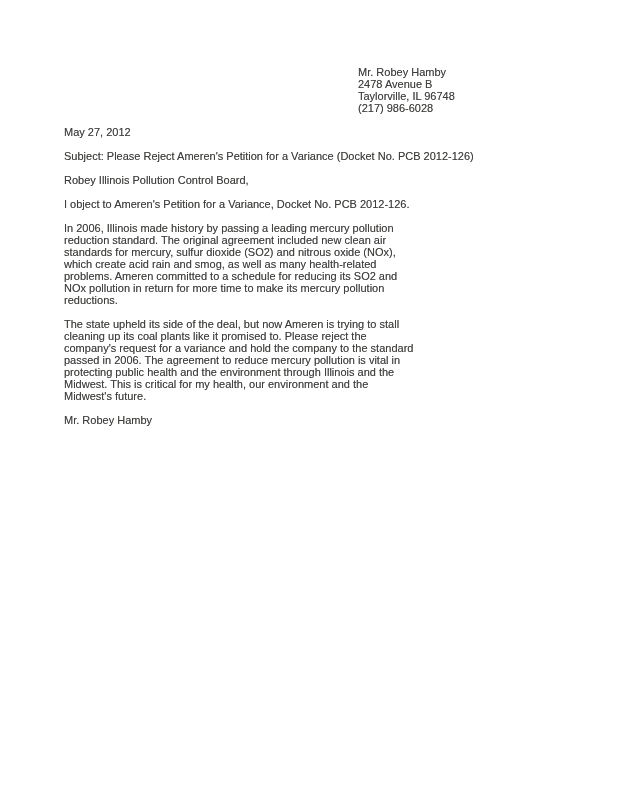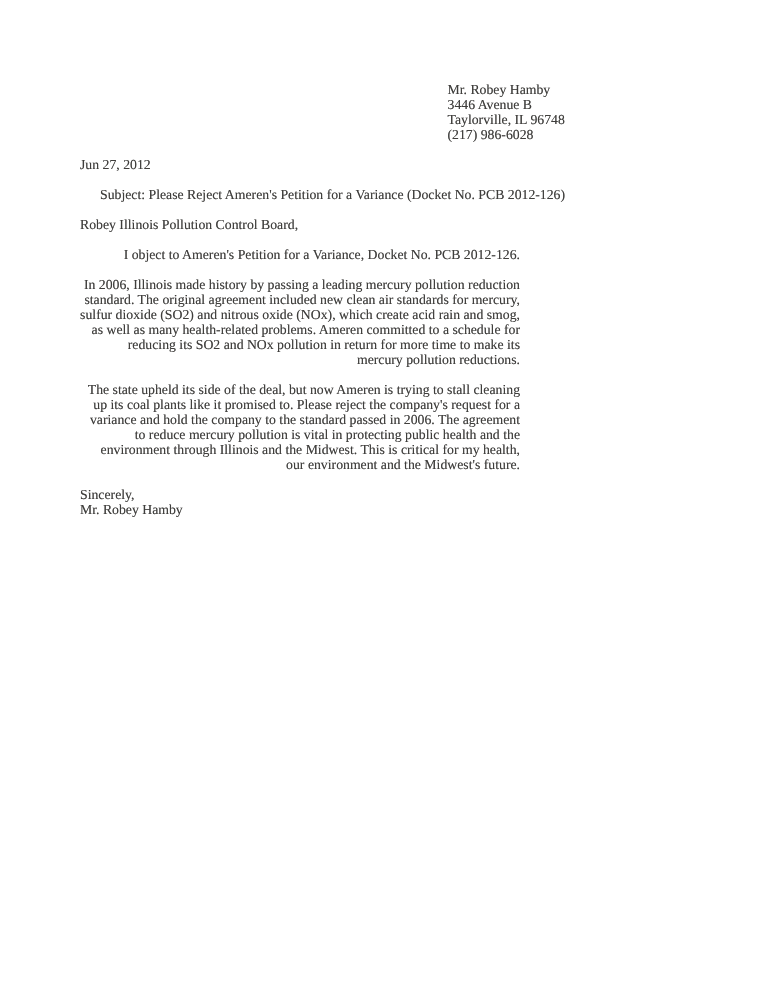--- a/index.html
+++ b/index.html
@@ -5,21 +5,21 @@
   html, body {
     margin: 0;
     padding: 0;
     background: #ffffff;
   }
   .page {
     position: relative;
     width: 619px;
     height: 800px;
     background: #ffffff;
-    font-family: Liberation Serif, serif;
+    font-family: Liberation Sans, sans-serif;
     font-size: 11px;
     line-height: 12px;
     color: #3f3e3c;
     text-shadow: 0 0 0.5px rgba(70,70,70,0.55);
     overflow: hidden;
   }
   .sender-block {
     position: absolute;
     left: 358px;
     top: 66px;
@@ -30,60 +30,57 @@
     left: 64px;
     top: 126px;
     width: 352px;
   }
   .block {
     margin: 0 0 12px 0;
   }
   .para {
     margin: 0 0 12px 0;
     white-space: pre-line;
-    text-align: right;
   }
   .subject-line {
     white-space: nowrap;
-    margin-left: 16px;
   }
   .closing-block {
     margin: 0;
   }
 </style>
 </head>
 <body>
 
 <div class="page">
 
   <div class="sender-block">
     <div>Mr. Robey Hamby</div>
-    <div>3446 Avenue B</div>
+    <div>2478 Avenue B</div>
     <div>Taylorville, IL 96748</div>
     <div>(217) 986-6028</div>
   </div>
 
   <div class="content">
 
-    <div class="block">Jun 27, 2012</div>
+    <div class="block">May 27, 2012</div>
 
     <div class="block">
     </div>
 
     <div class="block subject-line">Subject: Please Reject Ameren's Petition for a Variance (Docket No. PCB 2012-126)</div>
 
     <div class="block">Robey Illinois Pollution Control Board,</div>
 
     <div class="para">I object to Ameren's Petition for a Variance, Docket No. PCB 2012-126.</div>
 
     <div class="para">In 2006, Illinois made history by passing a leading mercury pollution reduction standard. The original agreement included new clean air standards for mercury, sulfur dioxide (SO2) and nitrous oxide (NOx), which create acid rain and smog, as well as many health-related problems. Ameren committed to a schedule for reducing its SO2 and NOx pollution in return for more time to make its mercury pollution reductions.</div>
 
     <div class="para">The state upheld its side of the deal, but now Ameren is trying to stall cleaning up its coal plants like it promised to. Please reject the company's request for a variance and hold the company to the standard passed in 2006. The agreement to reduce mercury pollution is vital in protecting public health and the environment through Illinois and the Midwest. This is critical for my health, our environment and the Midwest's future.</div>
 
 
     <div class="closing-block">
-      <div>Sincerely,</div>
       <div>Mr. Robey Hamby</div>
     </div>
 
   </div>
 
 </div>
 
 </body></html>

